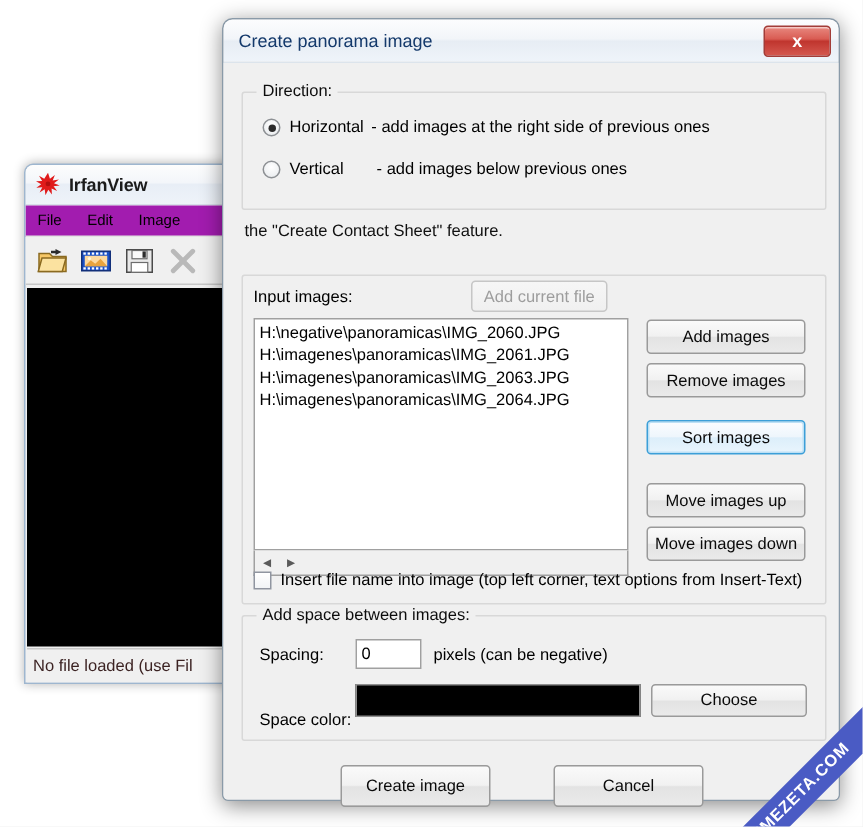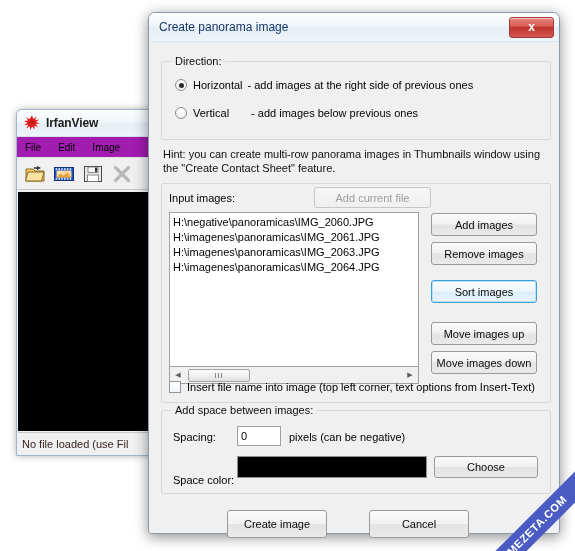--- a/index.html
+++ b/index.html
@@ -456,43 +456,39 @@
       </div>
 
       <div class="radio-row" style="left:13px; top:45px;">
         <span class="radio"></span>
         <span class="radio-strong">Vertical</span>
         <span style="margin-left:22px;">- add images below previous ones</span>
       </div>
     </div>
 
     <div class="hint-box" style="left:14px; top:105px; width:384px;">
-      <div>Hint: you can create multi-row panorama images in Thumbnails window using</div>
       <div>the "Create Contact Sheet" feature.</div>
     </div>
 
     <div class="groupbox" style="left:12px; top:141px; width:388px; height:218px;">
     </div>
 
     <span class="lbl" style="left:20px; top:150px;">Input images:</span>
 
-    <div class="btn disabled" style="left:165px; top:145px; width:117px; height:21px;">Add current file</div>
+    <div class="btn disabled" style="left:165px; top:145px; width:91px; height:21px;">Add current file</div>
 
     <div class="listbox" style="left:20px; top:170px; width:250px; height:155px;">
       <div class="list-item">H:\negative\panoramicas\IMG_2060.JPG</div>
       <div class="list-item">H:\imagenes\panoramicas\IMG_2061.JPG</div>
       <div class="list-item">H:\imagenes\panoramicas\IMG_2063.JPG</div>
       <div class="list-item">H:\imagenes\panoramicas\IMG_2064.JPG</div>
     </div>
 
     <div class="hscroll" style="left:20px; top:325px; width:250px;">
       <span class="hscroll-arrow">◀</span>
-      <span class="hscroll-track">
-        <span class="hscroll-thumb">III</span>
-      </span>
       <span class="hscroll-arrow">▶</span>
     </div>
 
     <div class="btn" style="left:282px; top:200px; width:106px; height:23px;">Remove images</div>
     <div class="btn" style="left:282px; top:171px; width:106px; height:23px;">Add images</div>
     <div class="btn focused" style="left:282px; top:238px; width:106px; height:23px;">Sort images</div>
     <div class="btn" style="left:282px; top:280px; width:106px; height:23px;">Move images up</div>
     <div class="btn" style="left:282px; top:309px; width:106px; height:23px;">Move images down</div>
 
     <div class="checkbox-row" style="left:20px; top:339px;">

